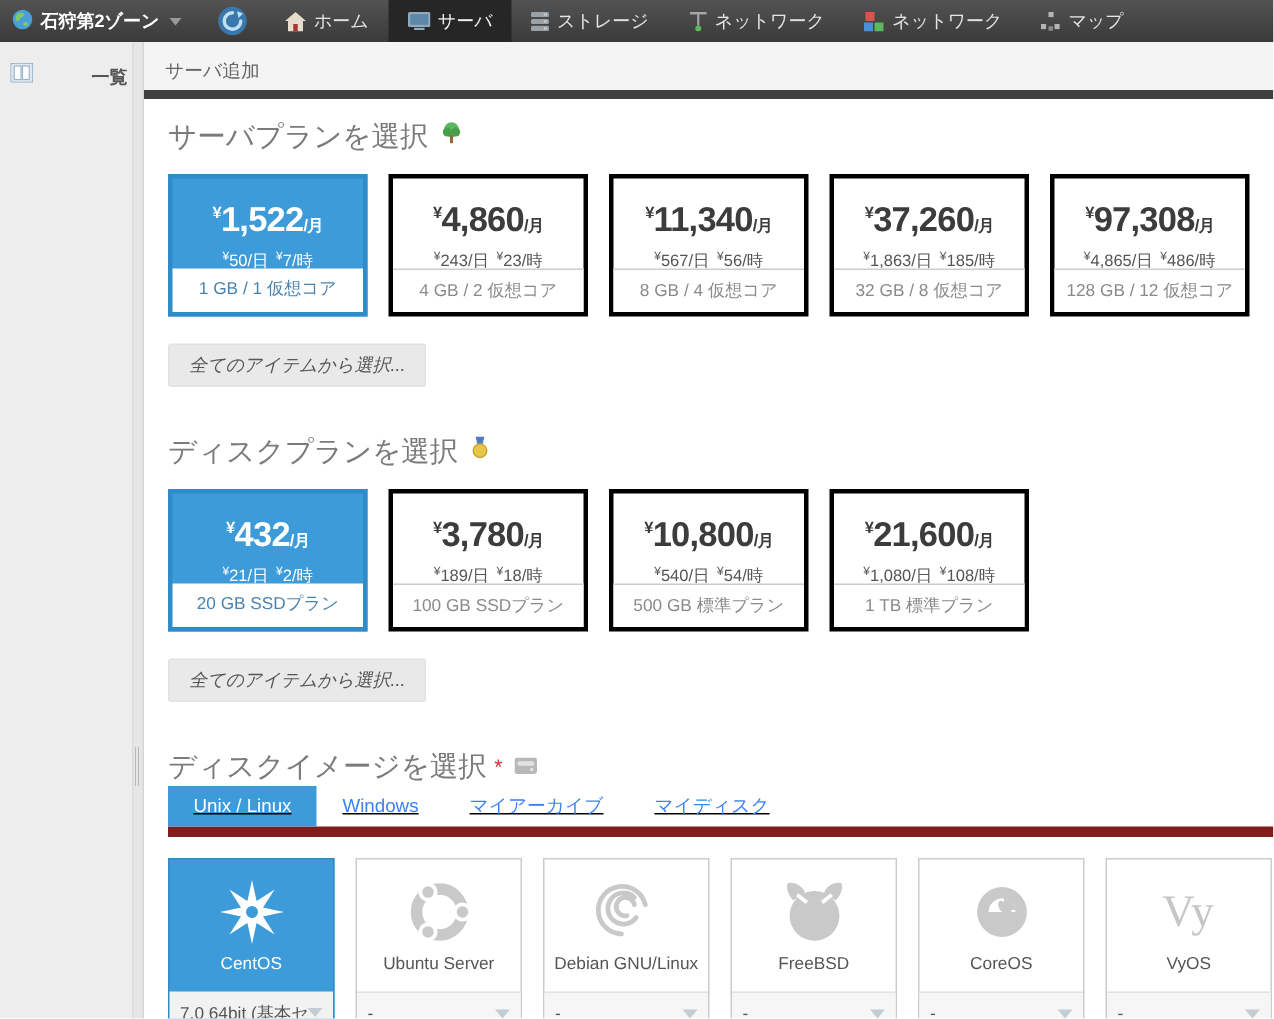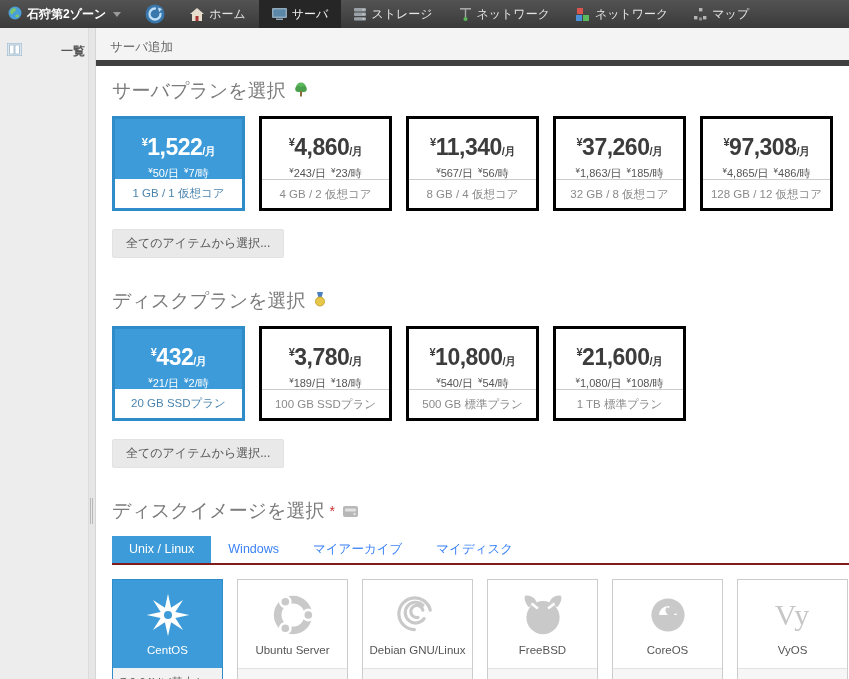--- a/index.html
+++ b/index.html
@@ -46,24 +46,24 @@
   .p-sub { font-size:11px; color:#555; margin-top:3px; }
   .yen-s { font-size:8px; vertical-align:4px; }
   .sp { display:inline-block; width:5px; }
   .plan-label { height:29px; line-height:29px; text-align:center; font-size:11.5px; color:#8a8a8a;
     border-top:1px solid #ccc; background:#fff; white-space:nowrap; }
   .plan-card.selected { background:#3d9bd9; border-color:#2f8cc9; }
   .plan-card.selected .plan-price, .plan-card.selected .p-sub { color:#fff; }
   .plan-card.selected .plan-label { color:#4a84ae; border-top:none; }
 
   .select-all-btn { display:inline-block; margin-top:18px; background:#e9e9e9; border:1px solid #e2e2e2;
-    border-radius:2px; padding:5px 13px; font-size:12px; color:#555; cursor:pointer; }
-
-  
-  .tab-row { display:flex; margin-top:12px; border-bottom:2px solid #7f1d1d; }
+    border-radius:2px; padding:5px 13px; font-size:12px; color:#555; cursor:pointer;font-style:italic; }
+
+  
+  .tab-row { display:flex; border-bottom:7px solid #7f1d1d;text-decoration:underline; }
   .tab { height:27px; line-height:27px; padding:0 17px; font-size:12.5px; color:#3b82f6; cursor:pointer; }
   .tab.active { background:#3d9bd9; color:#fff; }
 
   
   .os-row { display:flex; gap:14px; margin-top:14px; }
   .os-card { width:111px; height:118px; border:1px solid #ccc; background:#fff; cursor:pointer;
     display:flex; flex-direction:column; }
   .os-logo { height:64px; display:flex; align-items:center; justify-content:center; padding-top:6px; }
   .os-name { height:24px; text-align:center; font-size:11.5px; color:#555; white-space:nowrap; }
   .os-dd { height:28px; margin-top:auto; background:#f6f6f6; border-top:1px solid #e2e2e2;

